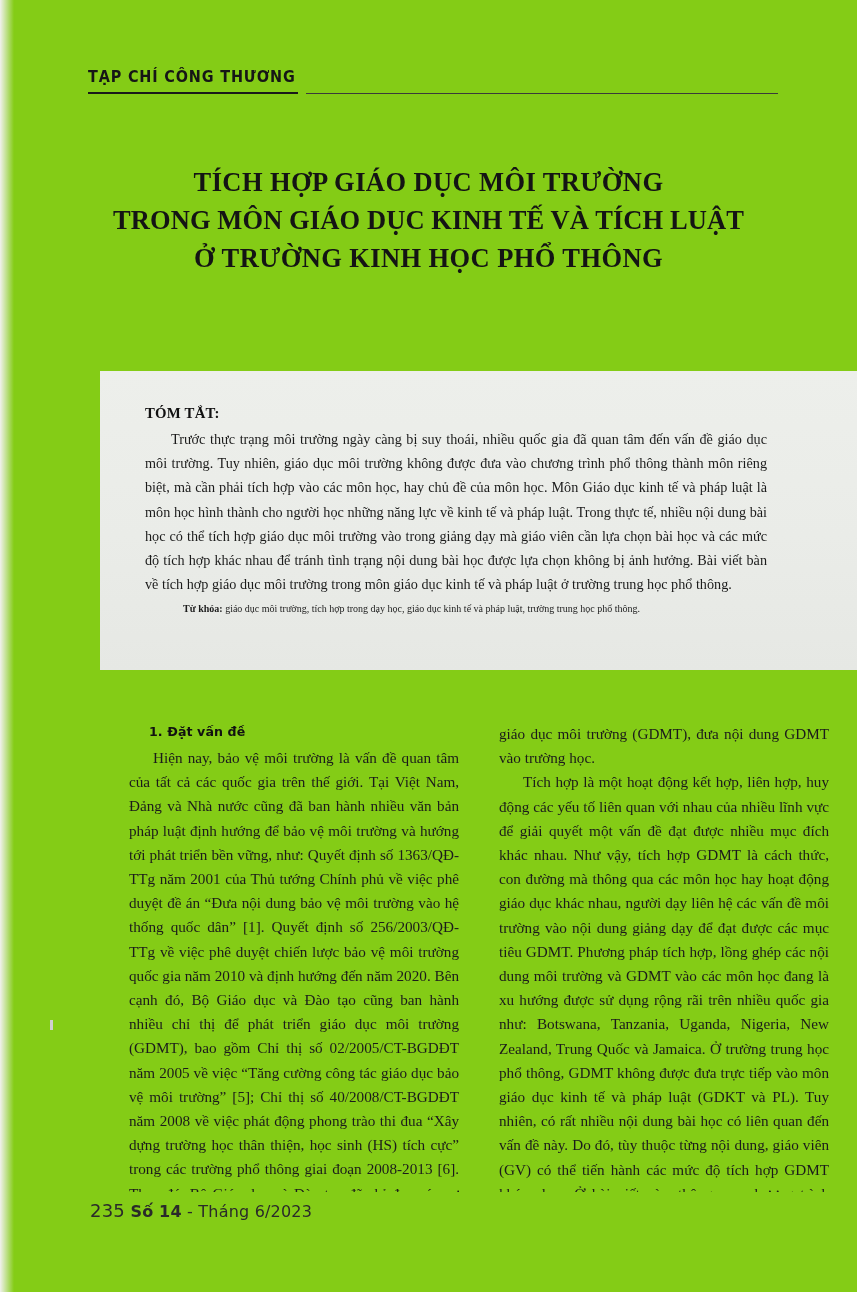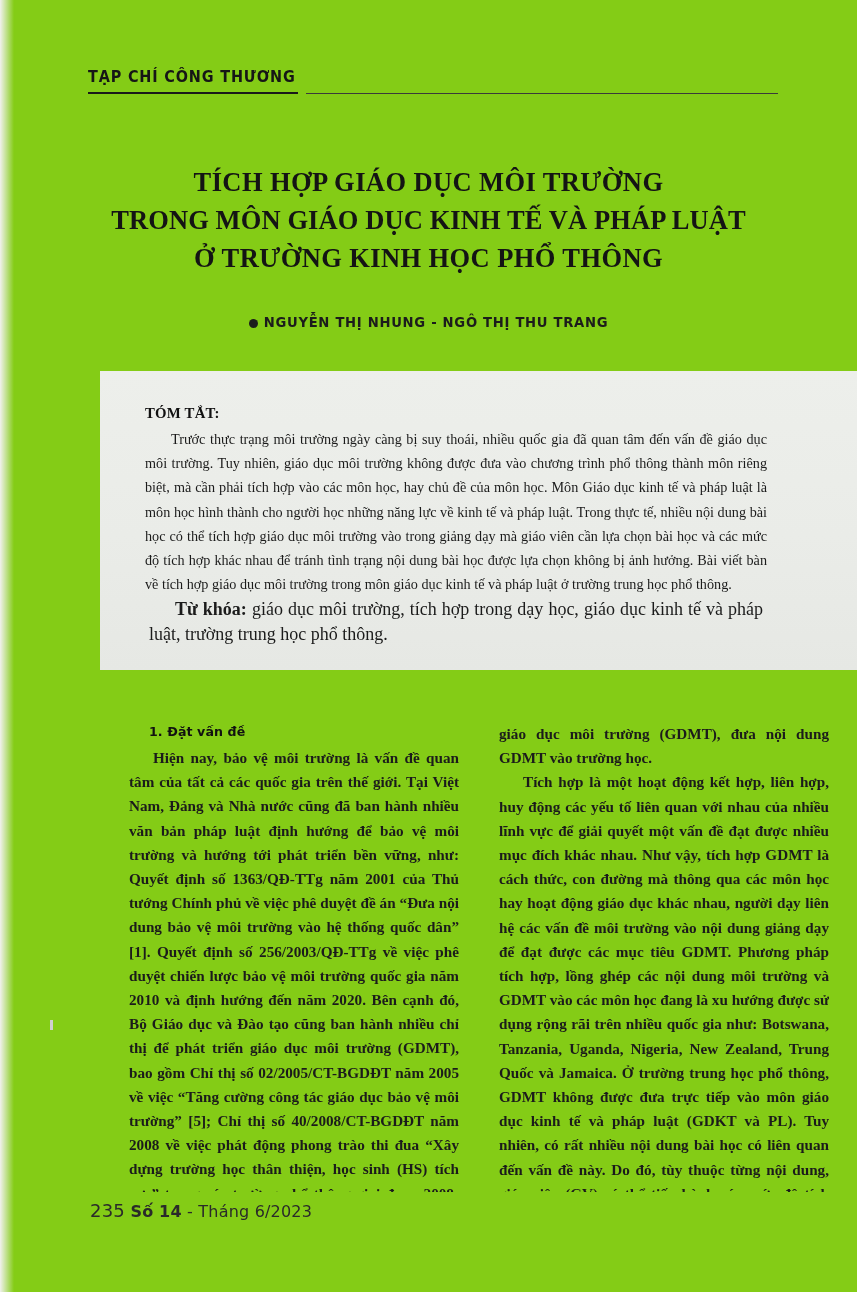--- a/index.html
+++ b/index.html
@@ -135,26 +135,26 @@
     font-size: 14.2px;
     line-height: 24.2px;
     text-align: justify;
     text-justify: inter-word;
     color: #1b1b1b;
     text-indent: 26px;
     margin: 0;
   }
   .abstract-keywords {
     font-family: "Liberation Serif", "DejaVu Serif", serif;
-    font-size: 18px;
+    font-size: 10px;
     line-height: 24.2px;
     text-align: justify;
     color: #1b1b1b;
     text-indent: 26px;
-    margin: 4px;
+    margin: 12px;
     margin-top: 1px;
   }
   .kw-label { font-weight: 700; }
 
   
   .body-cols {
     position: absolute;
     left: 88px;
     top: 706px;
     width: 700px;
@@ -184,21 +184,20 @@
   .body-para {
     font-family: "Liberation Serif", "DejaVu Serif", serif;
     font-size: 15.2px;
     line-height: 24.2px;
     text-align: justify;
     text-justify: inter-word;
     color: #1b1b1b;
     text-indent: 24px;
     margin: 0;
     hyphens: none;
-    font-weight: bold;
   }
   .body-para.cont { text-indent: 0; }
 
   
   .footer {
     position: absolute;
     left: 90px;
     top: 1200px;
     font-family: "DejaVu Sans", "Liberation Sans", sans-serif;
     font-size: 16.5px;
@@ -235,27 +234,24 @@
   <div class="scan-tick"></div>
 
   <div class="masthead">
     <div class="masthead-title">TẠP CHÍ CÔNG THƯƠNG</div>
     <div class="masthead-rule-thick"></div>
     <div class="masthead-rule-thin"></div>
   </div>
 
   <div class="title-block">
     <div class="title-line l1">TÍCH HỢP GIÁO DỤC MÔI TRƯỜNG</div>
-    <div class="title-line l2">TRONG MÔN GIÁO DỤC KINH TẾ VÀ PHÁP LUẬT</div>
+    <div class="title-line l2">TRONG MÔN GIÁO DỤC KINH TẾ VÀ TÍCH LUẬT</div>
     <div class="title-line l3">Ở TRƯỜNG KINH HỌC PHỔ THÔNG</div>
   </div>
 
-  <div class="authors">
-    <span class="bullet"></span><span>NGUYỄN THỊ NHUNG - NGÔ THỊ THU TRANG</span>
-  </div>
 
   <div class="abstract-box">
     <div class="abstract-inner">
       <div class="abstract-heading">TÓM TẮT:</div>
       <p class="abstract-para">Trước thực trạng môi trường ngày càng bị suy thoái, nhiều quốc gia đã quan tâm đến vấn đề giáo dục môi trường. Tuy nhiên, giáo dục môi trường không được đưa vào chương trình phổ thông thành môn riêng biệt, mà cần phải tích hợp vào các môn học, hay chủ đề của môn học. Môn Giáo dục kinh tế và pháp luật là môn học hình thành cho người học những năng lực về kinh tế và pháp luật. Trong thực tế, nhiều nội dung bài học có thể tích hợp giáo dục môi trường vào trong giảng dạy mà giáo viên cần lựa chọn bài học và các mức độ tích hợp khác nhau để tránh tình trạng nội dung bài học được lựa chọn không bị ảnh hưởng. Bài viết bàn về tích hợp giáo dục môi trường trong môn giáo dục kinh tế và pháp luật ở trường trung học phổ thông.</p>
       <p class="abstract-keywords"><span class="kw-label">Từ khóa:</span><span> giáo dục môi trường, tích hợp trong dạy học, giáo dục kinh tế và pháp luật, trường trung học phổ thông.</span></p>
     </div>
   </div>
 
   <div class="body-cols">

